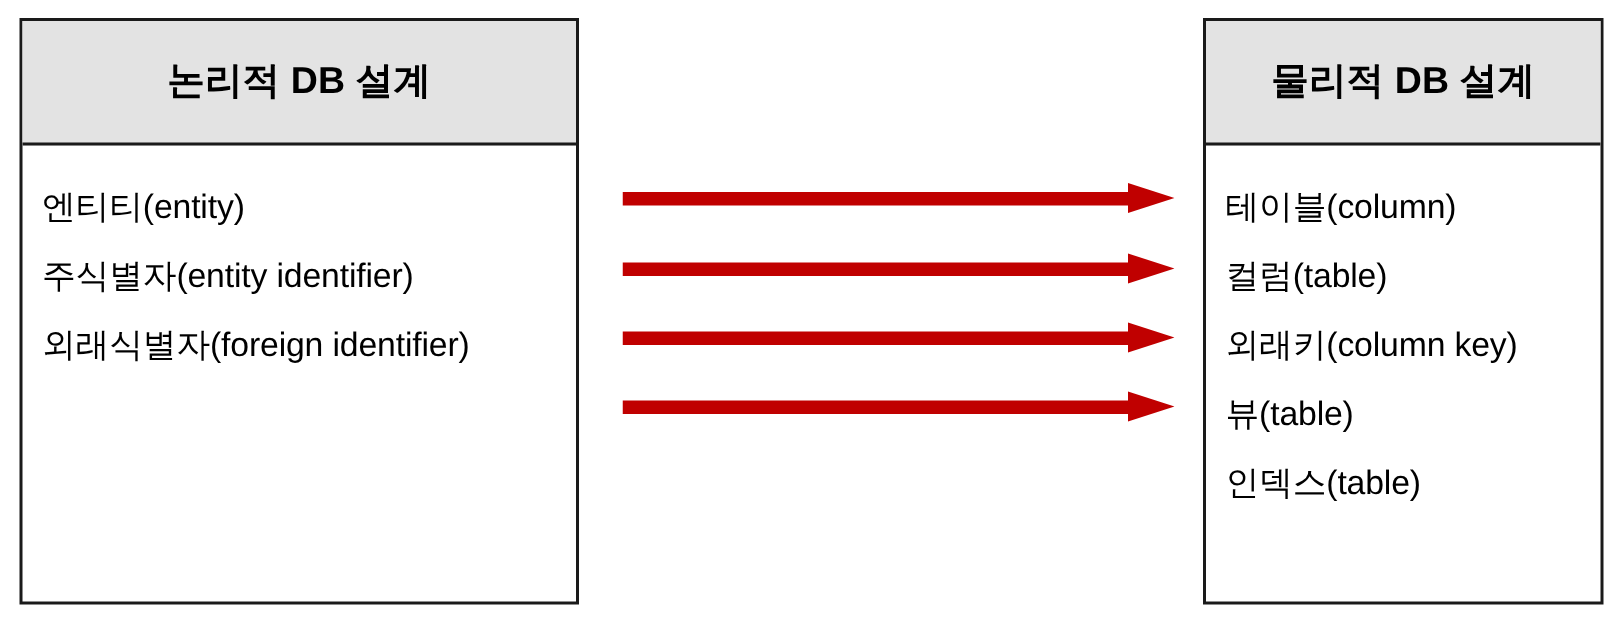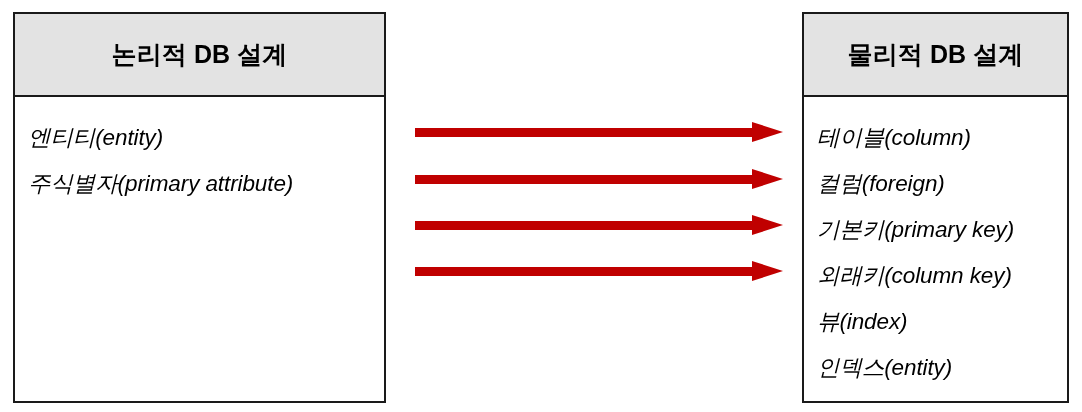--- a/index.html
+++ b/index.html
@@ -63,21 +63,20 @@
   }
   .panel-header .hdr-line {
     display: block;
     white-space: nowrap;
   }
 
   
   .panel-body {
     flex: 1 1 auto;
     padding: 18px 0 0 13px;
-    font-style: italic;
   }
   .term-item {
     font-size: 22.5px;
     line-height: 1.05;
     height: 46px;
     display: flex;
     align-items: center;
     white-space: nowrap;
     letter-spacing: -0.1px;
   }
@@ -107,35 +106,35 @@
 <body>
 
 <div id="diagram">
 
   <div class="panel" id="panel-logical">
     <div class="panel-header">
       <span class="hdr-line">논리적 DB 설계</span>
     </div>
     <div class="panel-body">
       <div class="term-item">엔티티(entity)</div>
-      <div class="term-item">주식별자(primary attribute)</div>
+      <div class="term-item">주식별자(entity identifier)</div>
+      <div class="term-item">외래식별자(foreign identifier)</div>
     </div>
   </div>
 
   <div class="panel" id="panel-physical">
     <div class="panel-header">
       <span class="hdr-line">물리적 DB 설계</span>
     </div>
     <div class="panel-body">
       <div class="term-item">테이블(column)</div>
-      <div class="term-item">컬럼(foreign)</div>
-      <div class="term-item">기본키(primary key)</div>
+      <div class="term-item">컬럼(table)</div>
       <div class="term-item">외래키(column key)</div>
-      <div class="term-item">뷰(index)</div>
-      <div class="term-item">인덱스(entity)</div>
+      <div class="term-item">뷰(table)</div>
+      <div class="term-item">인덱스(table)</div>
     </div>
   </div>
 
   <div id="arrow-group">
     <div class="mapping-arrow" style="top:119px">
       <svg viewBox="0 0 368 26" xmlns="http://www.w3.org/2000/svg" aria-hidden="true">
         <rect x="0" y="9" width="341" height="9" fill="#c00000"></rect>
         <polygon points="337,3 368,13 337,23" fill="#c00000"></polygon>
       </svg>
     </div>

